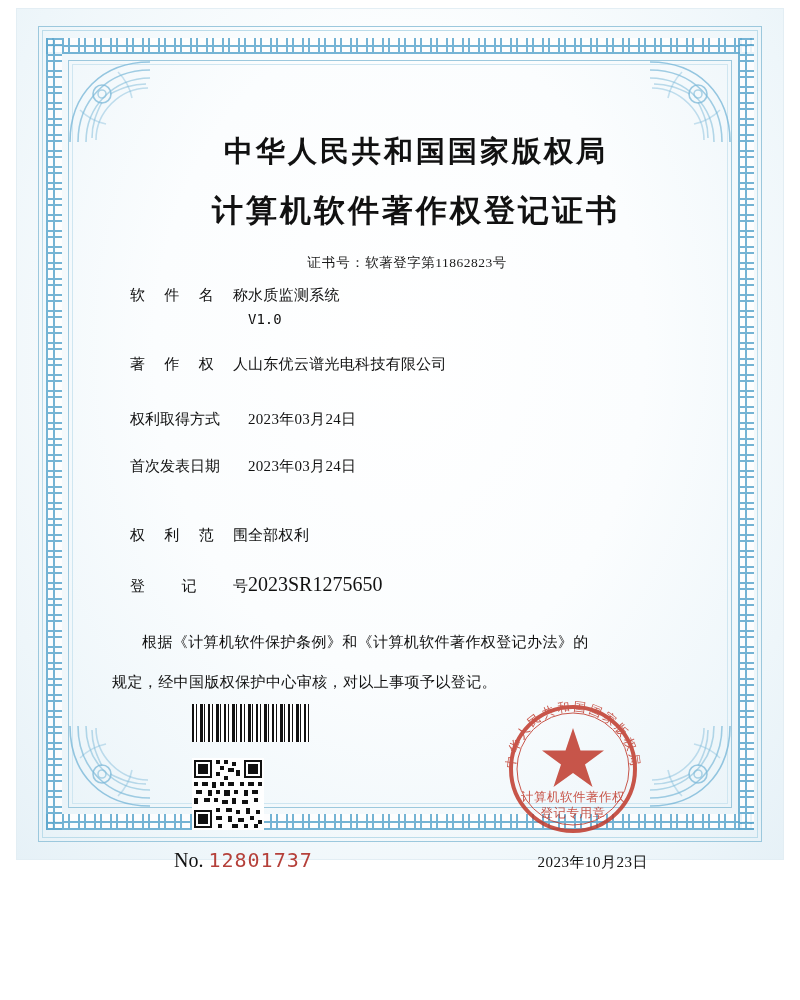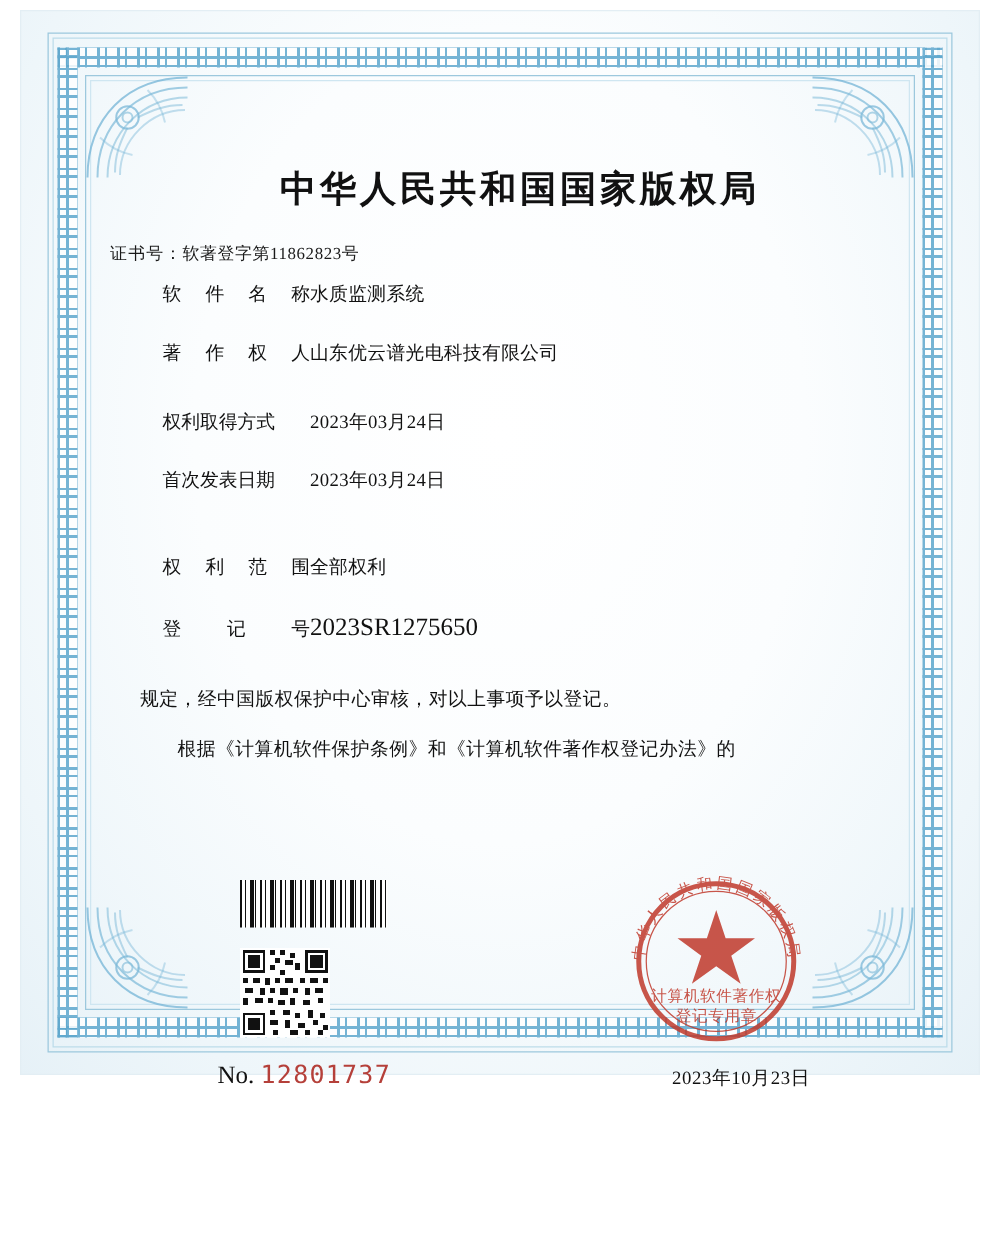--- a/index.html
+++ b/index.html
@@ -125,21 +125,21 @@
     font-size: 31px;
     letter-spacing: 3px;
     font-weight: bold;
     color: #111;
     margin-top: 18px;
     font-family: "DejaVu Serif", "Liberation Serif", serif;
   }
 
   .cert-no {
     margin-top: 22px;
-    text-align: left;
+    text-align: center;
     padding-right: 18px;
     font-size: 13.5px;
     color: #1a1a1a;
     letter-spacing: .5px;
   }
   .cert-no .label { letter-spacing: 1px; }
 
   .fields {
     margin-top: 14px;
     padding-left: 42px;
@@ -325,36 +325,38 @@
       <path d="M48 40 C60 34 70 30 84 30" opacity=".5"></path>
       <path d="M40 48 C34 60 30 70 30 84" opacity=".5"></path>
       <path d="M56 18 C64 26 68 34 70 44" opacity=".4"></path>
       <path d="M18 56 C26 64 34 68 44 70" opacity=".4"></path>
     </svg>
   </div>
 
   <div class="content">
 
     <div class="title-org">中华人民共和国国家版权局</div>
+    <div class="title-main">计算机软件著作权登记证书</div>
 
     <div class="cert-no">
       <span class="label">证书号：</span><span>软著登字第11862823号</span>
     </div>
 
     <div class="fields">
 
       <div class="field-row">
         <div class="field-label spread">
             <span>软</span>
             <span>件</span>
             <span>名</span>
             <span>称</span>
           </div>
         <div class="field-value">水质监测系统</div>
       </div>
+      <div class="sub-value">V1.0</div>
 
       <div class="gap-1"></div>
 
       <div class="field-row">
         <div class="field-label spread">
             <span>著</span>
             <span>作</span>
             <span>权</span>
             <span>人</span>
           </div>
@@ -397,22 +399,22 @@
             <span>登</span>
             <span>记</span>
             <span>号</span>
           </div>
         <div class="field-value mono">2023SR1275650</div>
       </div>
 
     </div>
 
     <div class="statement">
+      <div><span class="indent"></span><span>根据《计算机软件保护条例》和《计算机软件著作权登记办法》的</span></div>
       <div><span>规定，经中国版权保护中心审核，对以上事项予以登记。</span></div>
-      <div><span class="indent"></span><span>根据《计算机软件保护条例》和《计算机软件著作权登记办法》的</span></div>
     </div>
 
     <div class="bottom">
 
       <div class="barcode"></div>
 
       <div class="qrcode">
         <svg width="72" height="72" viewBox="0 0 36 36" shape-rendering="crispEdges">
           <rect width="36" height="36" fill="#ffffff"></rect>
           <g fill="#111111">

